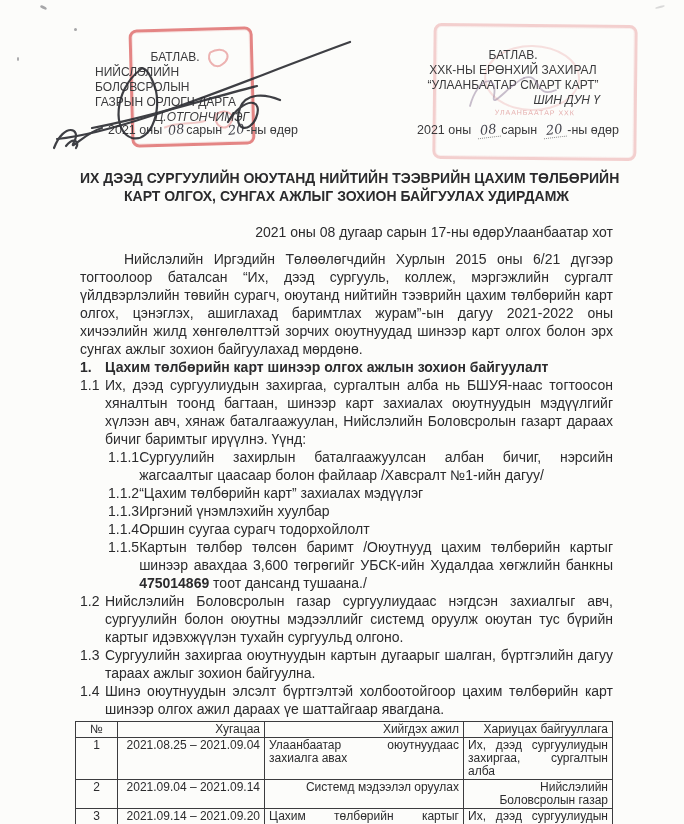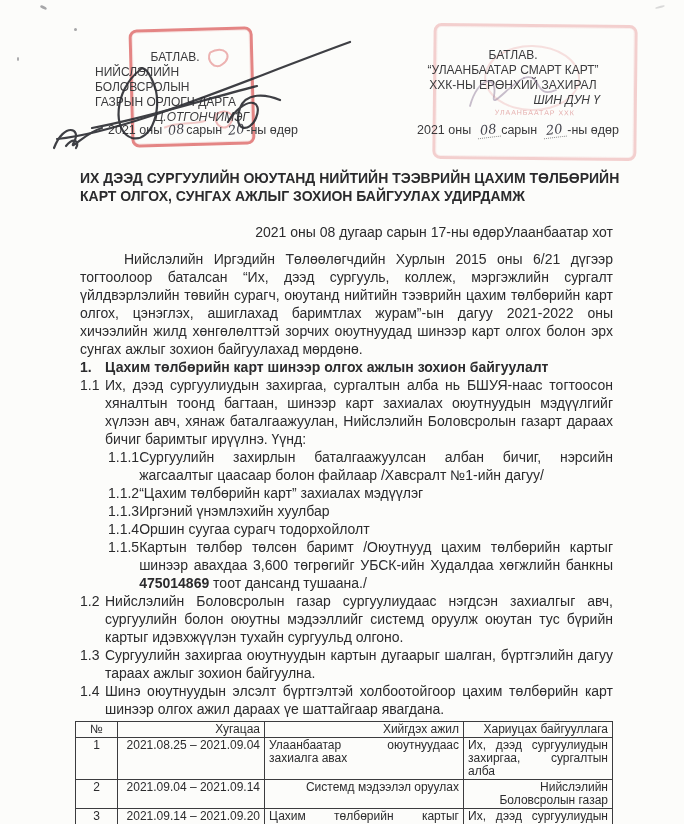--- a/index.html
+++ b/index.html
@@ -45,21 +45,21 @@
     border:2px solid rgba(235,170,170,0.35);border-radius:50%;
   }
   .stamp-faint-text{
     position:absolute;left:0;right:0;top:82px;text-align:center;
     font-size:7px;letter-spacing:1px;color:rgba(214,124,124,0.6);
   }
   
   .speck{background:rgba(95,95,100,0.55);border-radius:50%;}
   
   .main{left:80px;top:169px;width:533px;font-size:14px;line-height:18px;}
-  .doc-title{font-weight:bold;white-space:nowrap;letter-spacing:0;}
+  .doc-title{font-weight:bold;text-align:center;white-space:nowrap;letter-spacing:0;}
   .meta{display:flex;justify-content:flex-end;margin-top:18px;}
   .meta .d{padding-left:5px;}
   .intro{margin-top:9px;text-align:justify;text-indent:44px;}
   .sec{display:flex;margin-top:0;}
   .sec .n{flex:0 0 25px;font-weight:bold;}
   .sec .t{flex:1;font-weight:bold;}
   .it{display:flex;}
   .it .n1{flex:0 0 25px;}
   .it.sub{padding-left:28px;}
   .it .n2{flex:0 0 29px;}
@@ -111,22 +111,22 @@
   <div class="r" style="padding-right:6px;">Ц.ОТГОНЧИМЭГ</div>
 </div>
 <div class="abs appr-date appr-date-left">
   <span>2021 оны</span>
   <span class="hw">08</span><span>сарын</span>
   <span class="hw">20</span><span>-ны өдөр</span>
 </div>
 
 <div class="abs appr appr-right">
   <div class="c">БАТЛАВ.</div>
+  <div class="c">ХХК-НЫ ЕРӨНХИЙ ЗАХИРАЛ</div>
   <div class="c">“УЛААНБААТАР СМАРТ КАРТ”</div>
-  <div class="c">ХХК-НЫ ЕРӨНХИЙ ЗАХИРАЛ</div>
   <div class="r" style="padding-right:14px;">ШИН ДУН Ү</div>
 </div>
 <div class="abs appr-date appr-date-right">
   <span>2021 оны</span>
   <span class="hw dotted">08</span><span>сарын</span>
   <span class="hw dotted">20</span><span>-ны өдөр</span>
 </div>
 
 <svg class="abs" style="left:52px;top:38px;" width="305" height="112" viewBox="0 0 305 112">
   <g fill="none" stroke="#2e2f35" stroke-width="2.2" stroke-linecap="round" opacity="0.92">

